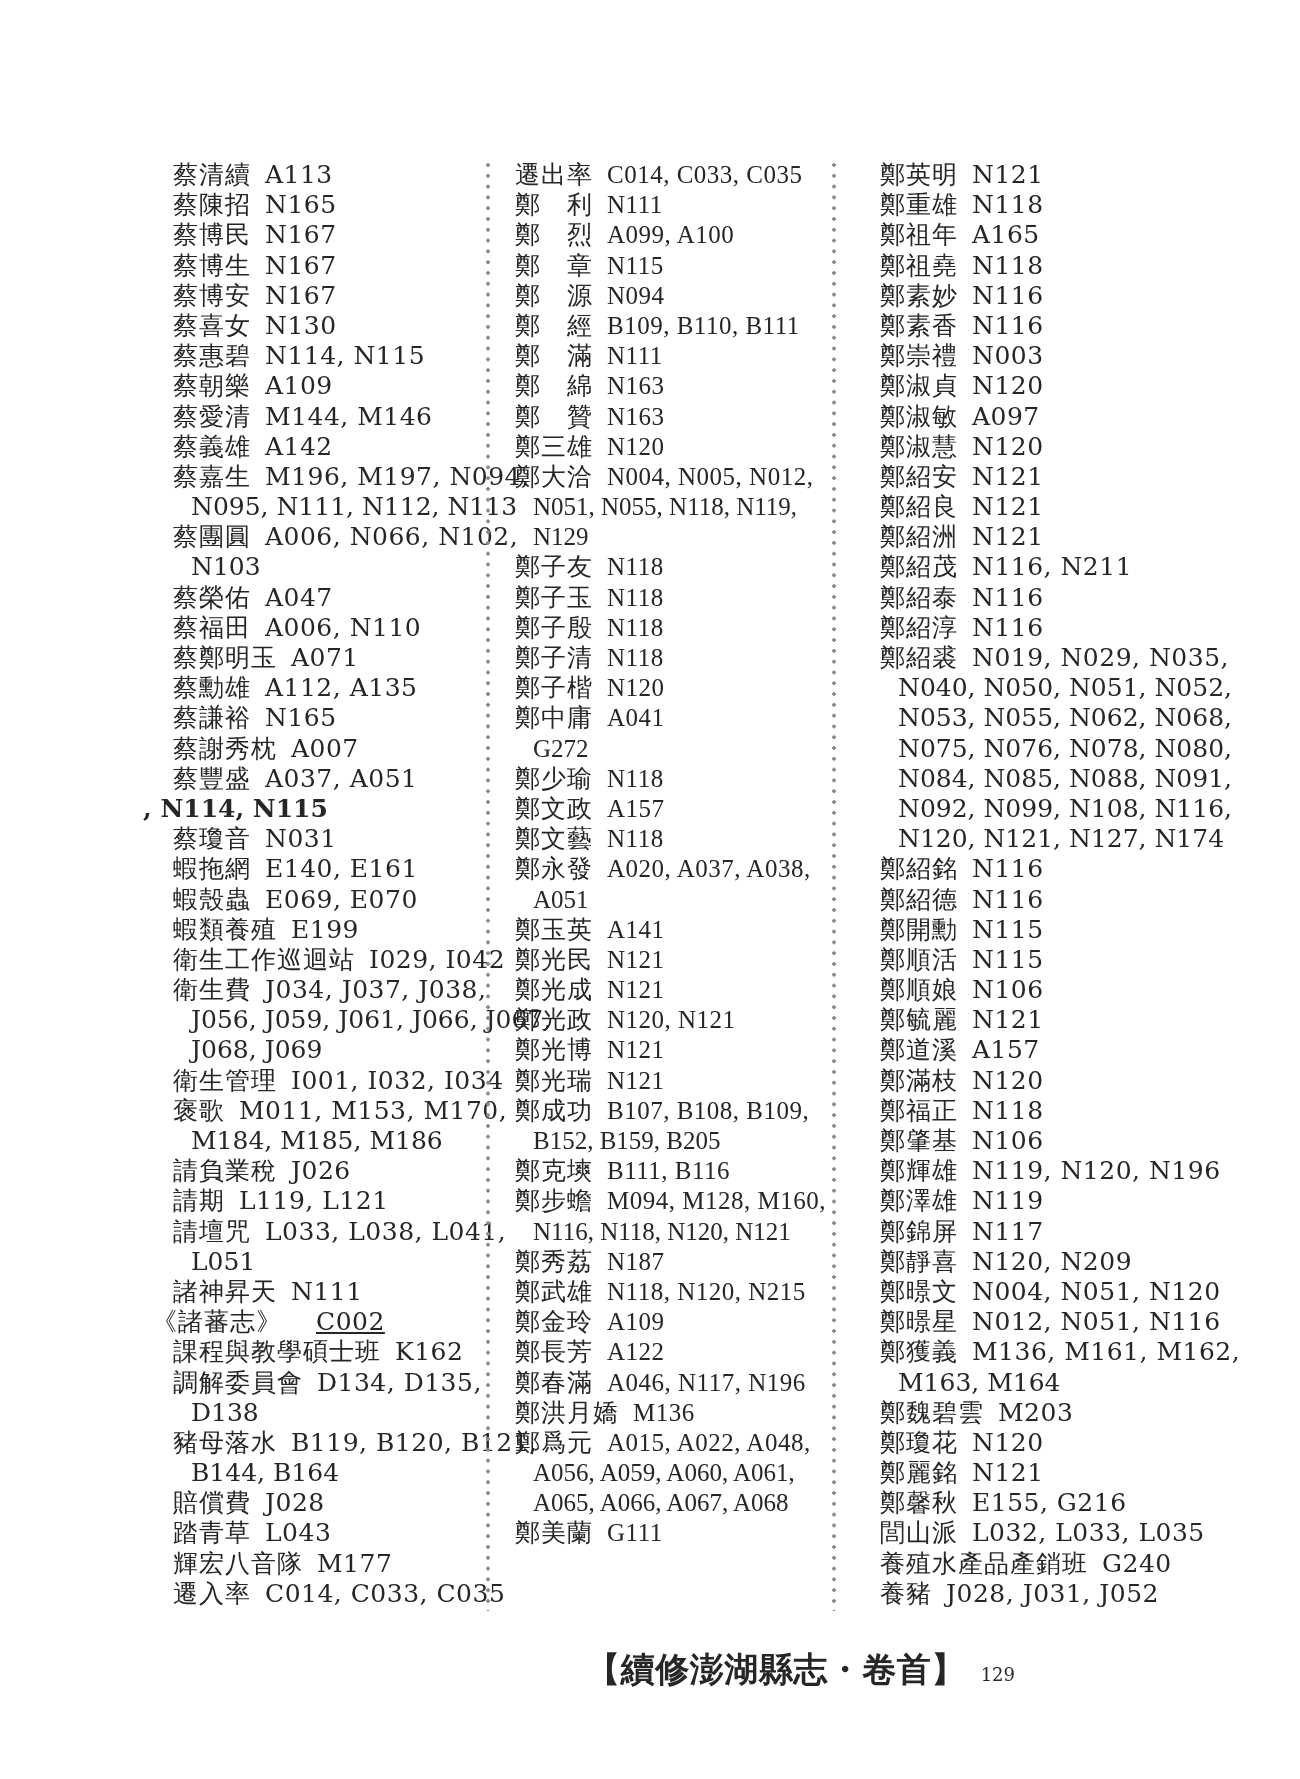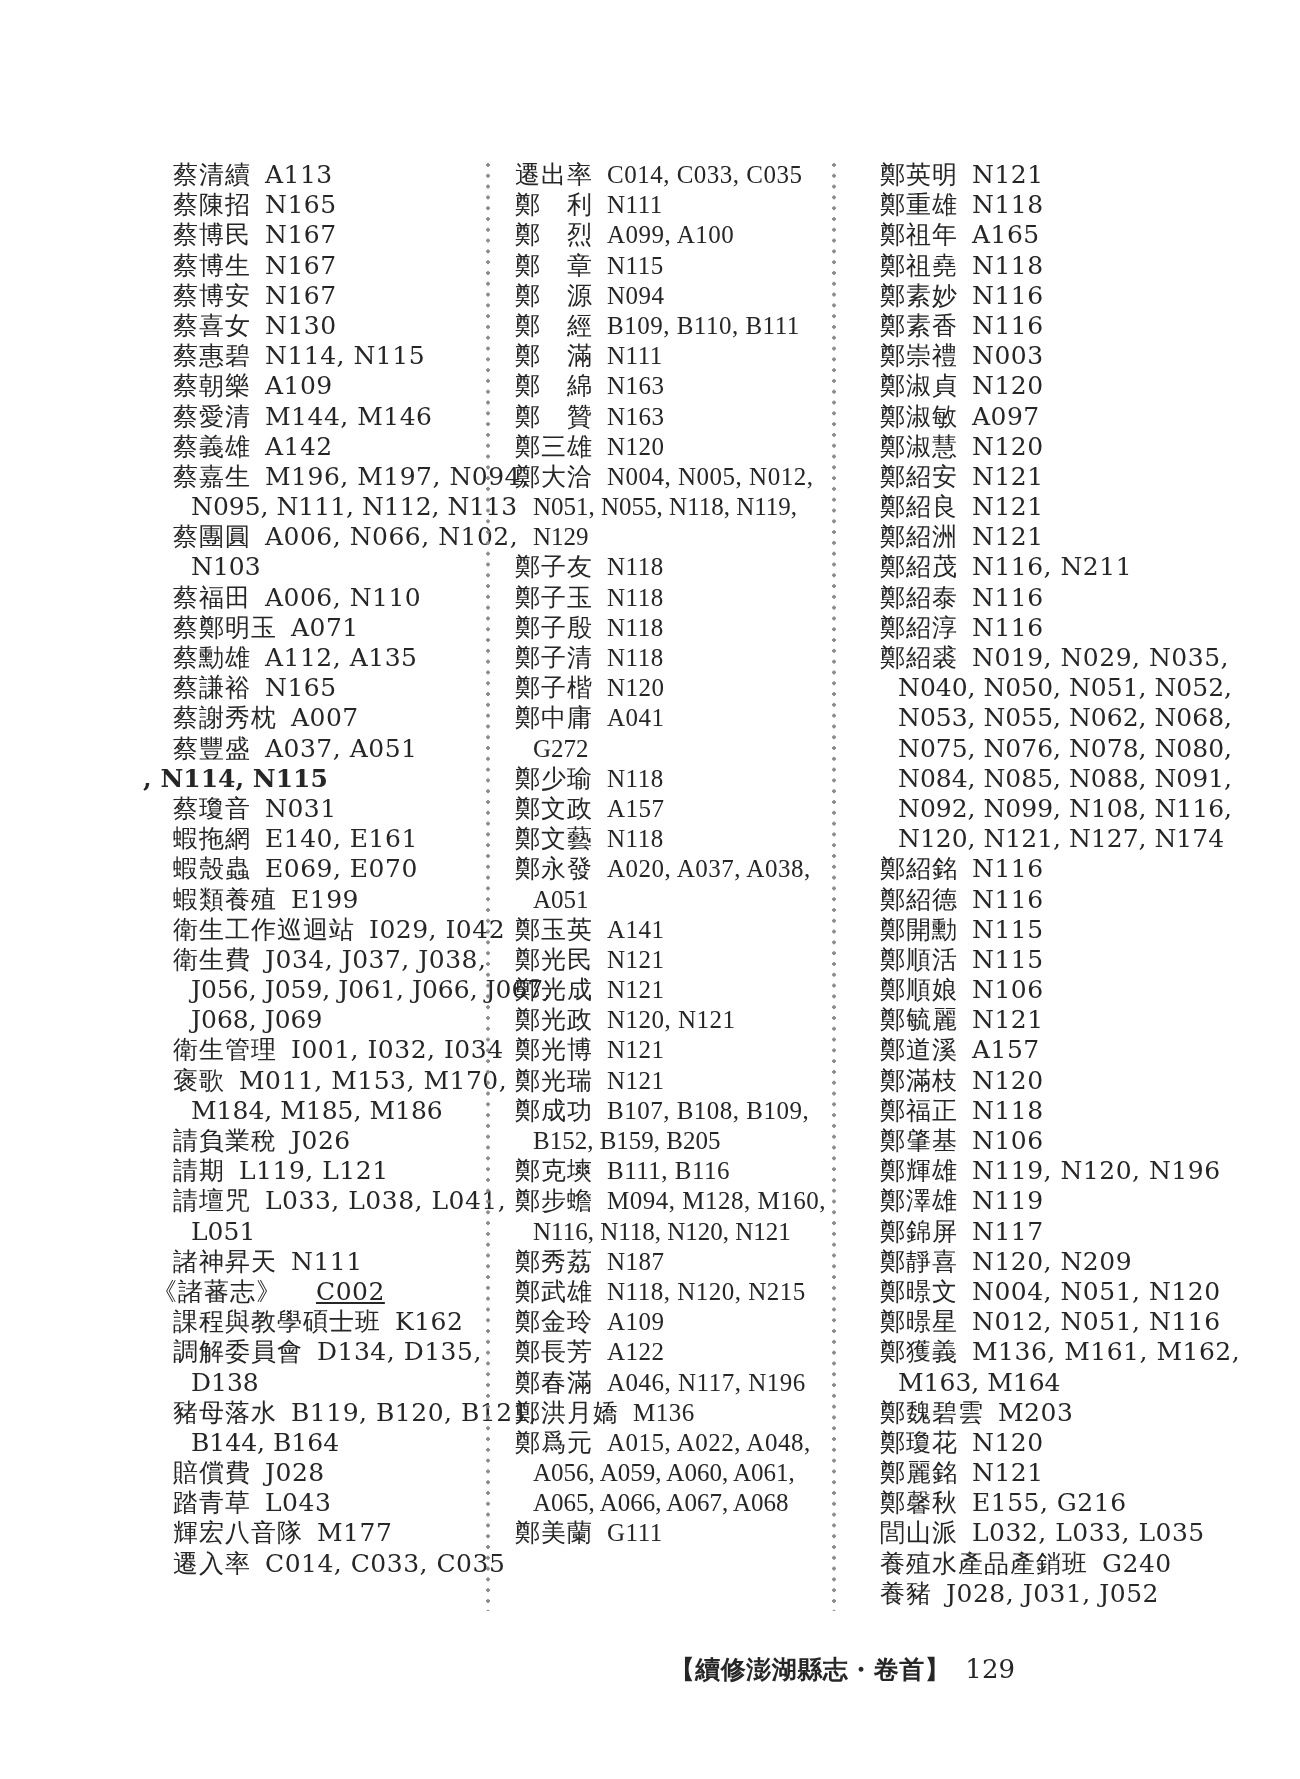--- a/index.html
+++ b/index.html
@@ -23,41 +23,42 @@
     position:absolute;top:163px;width:4px;height:1448px;
     background-image:radial-gradient(circle at 2px 2.1px,#8c8c8c 1.65px,rgba(140,140,140,0) 2px);
     background-size:4px 10.8px;background-repeat:repeat-y;
   }
   .divider-1{left:486px;}
   .divider-2{left:832px;}
   .footer{
     position:absolute;top:1652px;left:173px;width:842px;
     text-align:right;font-size:26px;line-height:34px;white-space:pre;
   }
-  .footer .book{font-weight:bold;font-size:25px;letter-spacing:0.5px;}
-  .footer .pagenum{margin-left:15px;font-size:26px;}
+  .footer .book{font-weight:bold;font-size:34px;letter-spacing:0.5px;}
+  .footer .pagenum{margin-left:15px;font-size:18px;}
 </style>
 </head>
 <body>
 
 <div class="col col-1">
     <div class="line"><span class="term">蔡清續</span><span class="codes">A113</span></div>
     <div class="line"><span class="term">蔡陳招</span><span class="codes">N165</span></div>
     <div class="line"><span class="term">蔡博民</span><span class="codes">N167</span></div>
     <div class="line"><span class="term">蔡博生</span><span class="codes">N167</span></div>
     <div class="line"><span class="term">蔡博安</span><span class="codes">N167</span></div>
     <div class="line"><span class="term">蔡喜女</span><span class="codes">N130</span></div>
     <div class="line"><span class="term">蔡惠碧</span><span class="codes">N114, N115</span></div>
     <div class="line"><span class="term">蔡朝樂</span><span class="codes">A109</span></div>
     <div class="line"><span class="term">蔡愛清</span><span class="codes">M144, M146</span></div>
     <div class="line"><span class="term">蔡義雄</span><span class="codes">A142</span></div>
     <div class="line"><span class="term">蔡嘉生</span><span class="codes">M196, M197, N094,</span></div>
     <div class="line cont"><span class="codes-cont">N095, N111, N112, N113</span></div>
     <div class="line"><span class="term">蔡團圓</span><span class="codes">A006, N066, N102,</span></div>
     <div class="line cont"><span class="codes-cont">N103</span></div>
+    <div class="line"><span class="term">蔡榮佑</span><span class="codes">A047</span></div>
     <div class="line"><span class="term">蔡福田</span><span class="codes">A006, N110</span></div>
     <div class="line"><span class="term">蔡鄭明玉</span><span class="codes">A071</span></div>
     <div class="line"><span class="term">蔡勳雄</span><span class="codes">A112, A135</span></div>
     <div class="line"><span class="term">蔡謙裕</span><span class="codes">N165</span></div>
     <div class="line"><span class="term">蔡謝秀枕</span><span class="codes">A007</span></div>
     <div class="line"><span class="term">蔡豐盛</span><span class="codes">A037, A051</span></div>
     <div class="line comma-carry"><span class="codes-cont">, N114, N115</span></div>
     <div class="line"><span class="term">蔡瓊音</span><span class="codes">N031</span></div>
     <div class="line"><span class="term">蝦拖網</span><span class="codes">E140, E161</span></div>
     <div class="line"><span class="term">蝦殼蟲</span><span class="codes">E069, E070</span></div>

